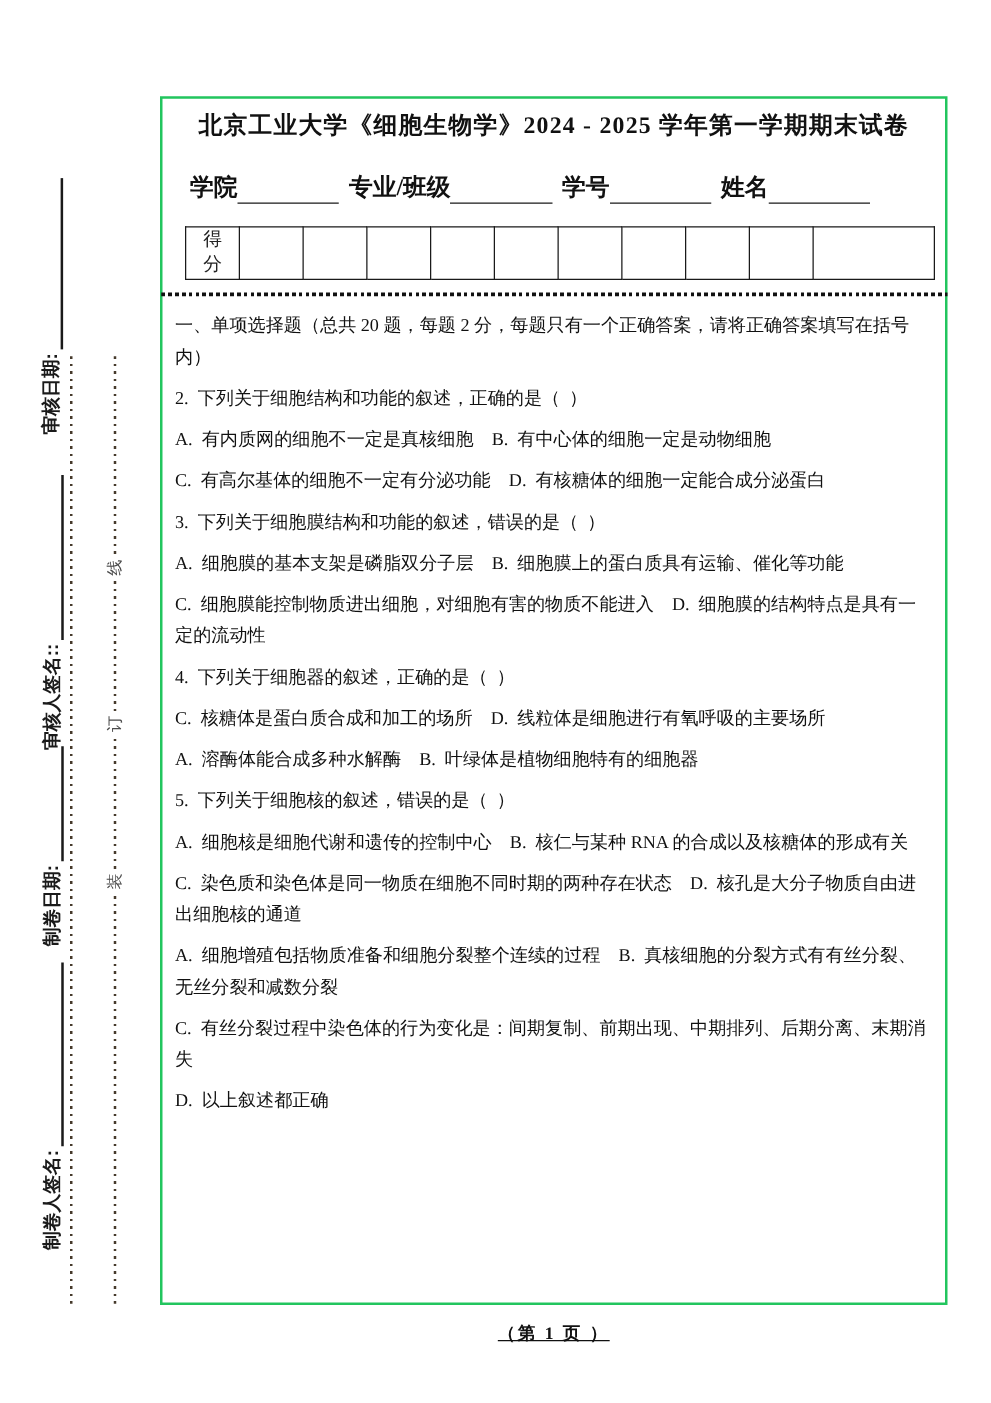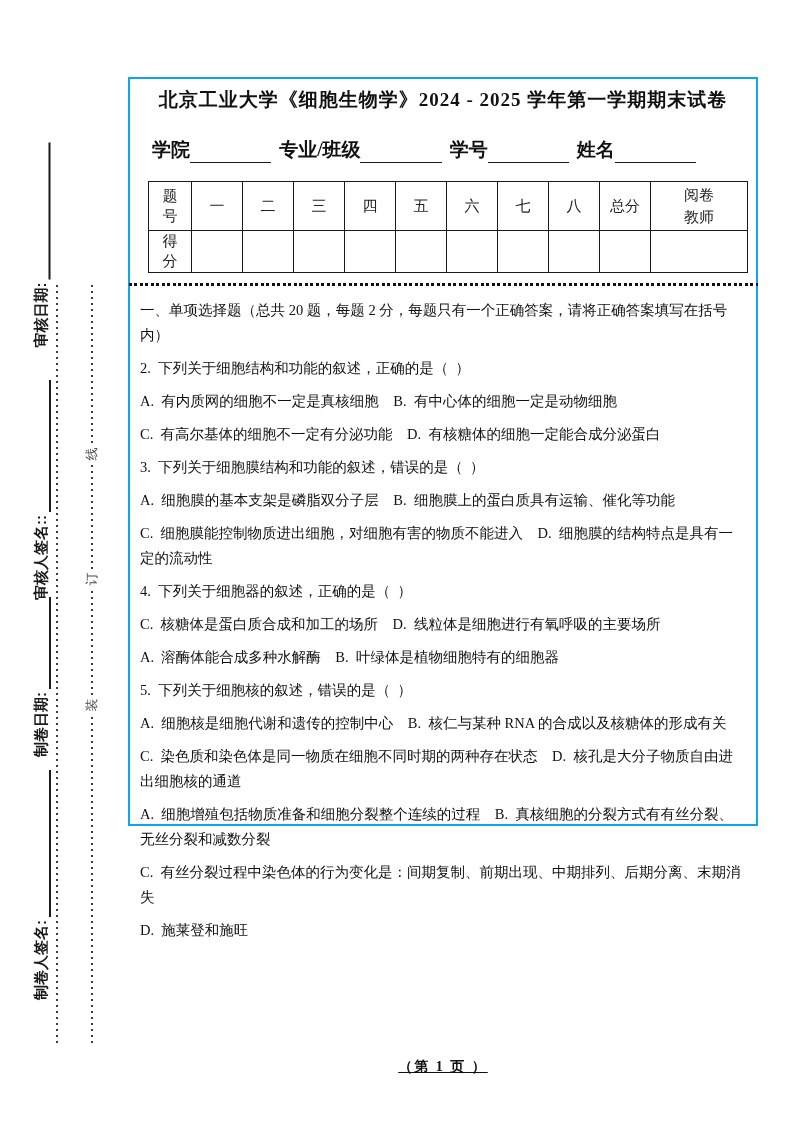--- a/index.html
+++ b/index.html
@@ -32,22 +32,22 @@
     text-align:center;transform:rotate(-90deg);
     font-size:13px;color:#4a4a4a;background:#fff;padding:2px 0;
     font-family:"Liberation Serif","DejaVu Serif",serif;
   }
   #bindchar-0{top:443px;}
   #bindchar-1{top:568px;}
   #bindchar-2{top:694px;}
 
   
   #sheet{
-    position:absolute;left:128px;top:77px;width:630px;height:749px;
-    border:2px solid #0ea5e9;box-sizing:border-box;
+    position:absolute;left:128px;top:77px;width:630px;height:967px;
+    border:2px solid #22c55e;box-sizing:border-box;
   }
   #title{
     margin-top:8px;text-align:center;font-size:19px;font-weight:bold;
     letter-spacing:1px;white-space:nowrap;
   }
   #info-row{
     display:flex;align-items:flex-end;margin:24px 60px 0 22px;
     font-size:19px;font-weight:bold;white-space:nowrap;
   }
   #info-row .ilabel{margin-left:8px;}
@@ -120,33 +120,20 @@
       <span class="ilabel">专业/班级</span>
       <span class="iblank"></span>
       <span class="ilabel">学号</span>
       <span class="iblank"></span>
       <span class="ilabel">姓名</span>
       <span class="iblank"></span>
     </div>
 
     <table id="score-table">
       <tbody>
-          <tr>
-        <td class="corner"><span class="stack">题号</span></td>
-        <td>一</td>
-        <td>二</td>
-        <td>三</td>
-        <td>四</td>
-        <td>五</td>
-        <td>六</td>
-        <td>七</td>
-        <td>八</td>
-        <td>总分</td>
-        <td class="grader"><span class="stack2">阅卷教师</span></td>
-      </tr>
       <tr class="score-row">
         <td class="corner"><span class="stack">得分</span></td>
         <td></td>
         <td></td>
         <td></td>
         <td></td>
         <td></td>
         <td></td>
         <td></td>
         <td></td>
@@ -182,20 +169,20 @@
 
       <div class="q">
         <p>5.  下列关于细胞核的叙述，错误的是（  ）</p>
         <p>A.  细胞核是细胞代谢和遗传的控制中心　B.  核仁与某种 RNA 的合成以及核糖体的形成有关</p>
         <p>C.  染色质和染色体是同一物质在细胞不同时期的两种存在状态　D.  核孔是大分子物质自由进出细胞核的通道</p>
       </div>
 
       <div class="q">
         <p>A.  细胞增殖包括物质准备和细胞分裂整个连续的过程　B.  真核细胞的分裂方式有有丝分裂、无丝分裂和减数分裂</p>
         <p>C.  有丝分裂过程中染色体的行为变化是：间期复制、前期出现、中期排列、后期分离、末期消失</p>
-        <p>D.  施莱登和施旺</p>
+        <p>D.  以上叙述都正确</p>
       </div>
     </div>
   </div>
 
   <div id="footer">（第 1 页 ）</div>
 
 </div>
 
 </body></html>

